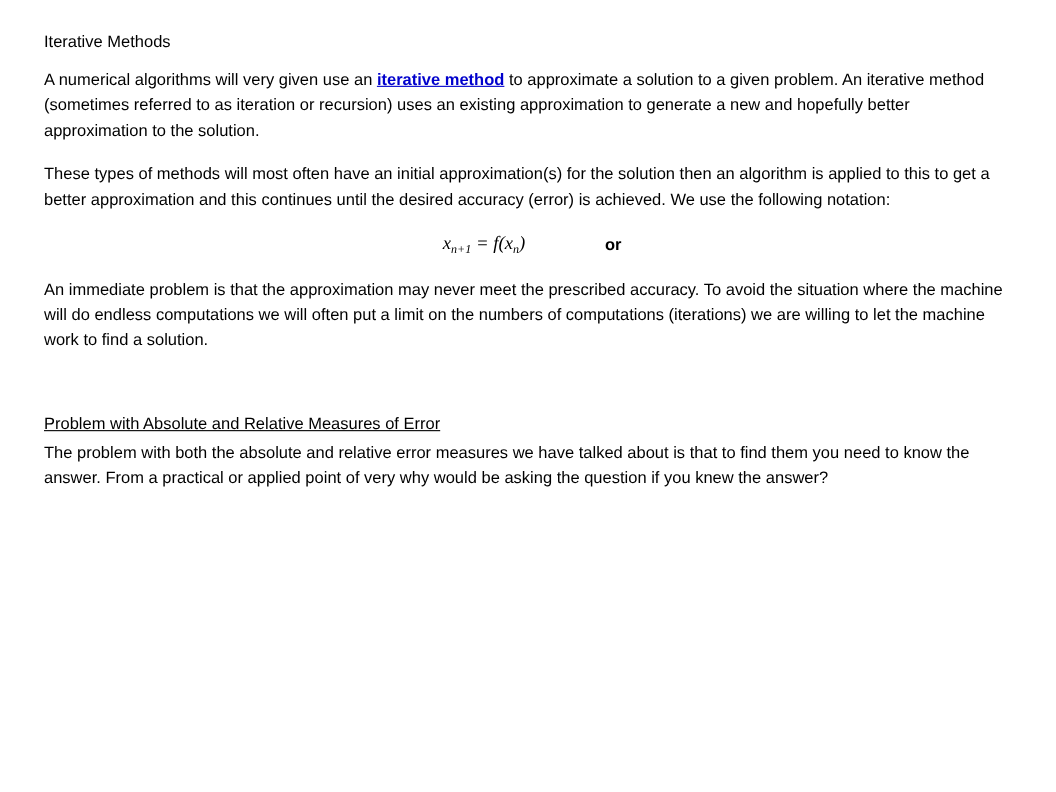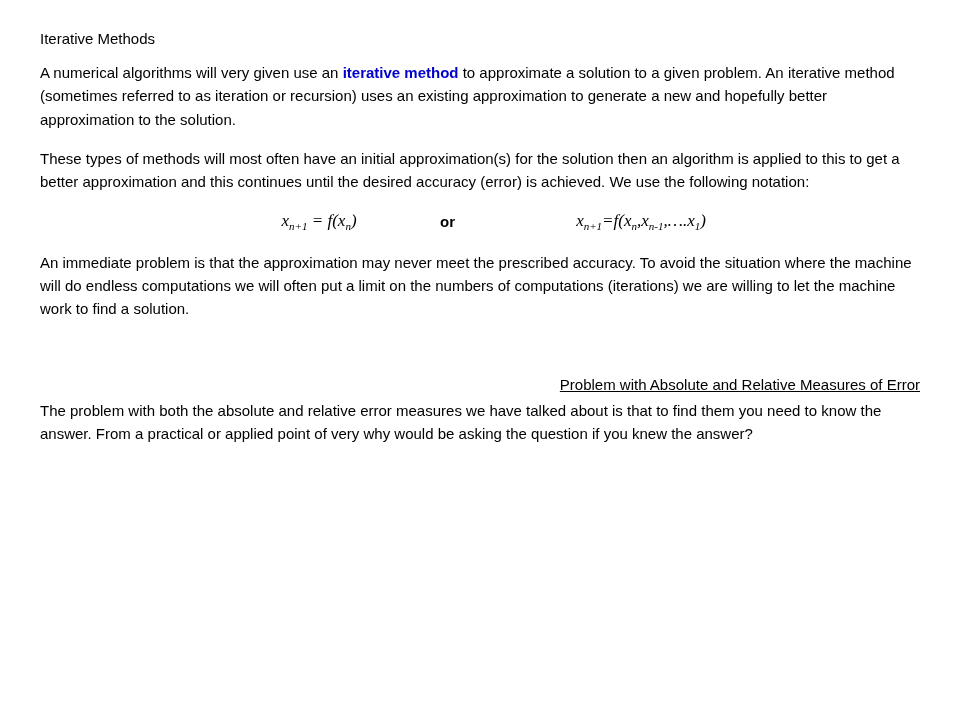--- a/index.html
+++ b/index.html
@@ -24,31 +24,32 @@
     }
 
     .paragraph {
       margin-bottom: 16px;
       line-height: 1.55;
     }
 
     .highlight {
       color: #0000cc;
       font-weight: bold;
+      text-decoration: underline;
     }
 
     .formula-row {
       display: flex;
       flex-direction: row;
       align-items: center;
       justify-content: center;
       margin: 18px 0 18px 0;
       font-style: italic;
       font-size: 16px;
-      gap: 11px;
+      gap: 0;
     }
 
     .formula-block {
       display: flex;
       align-items: center;
       justify-content: center;
       min-width: 220px;
     }
 
     .formula-or {
@@ -62,46 +63,40 @@
     .formula-text {
       font-family: 'Times New Roman', Times, serif;
       font-style: italic;
       font-size: 17px;
     }
 
     .second-section-title {
       text-decoration: underline;
       font-size: 15px;
       margin-bottom: 6px;
-      text-align: right;
     }
   </style>
 </head>
 <body>
 
 <p class="section-title">Iterative Methods</p>
 
 <p class="paragraph">
   <span>A numerical algorithms will very given use an </span><span class="highlight">iterative method</span><span> to approximate a solution to a given problem. An iterative method (sometimes referred to as iteration or recursion) uses an existing approximation to generate a new and hopefully better approximation to the solution.</span>
 </p>
 
 <p class="paragraph">These types of methods will most often have an initial approximation(s) for the solution then an algorithm is applied to this to get a better approximation and this continues until the desired accuracy (error) is achieved. We use the following notation:</p>
 
 <div class="formula-row">
   <div class="formula-block">
     <span class="formula-text">
       <i>x</i><sub style="font-size:11px;font-style:italic;">n+1</sub> = <i>f</i>(<i>x</i><sub style="font-size:11px;font-style:italic;">n</sub>)
     </span>
   </div>
   <div class="formula-or">or</div>
-  <div class="formula-block">
-    <span class="formula-text">
-      <i>x</i><sub style="font-size:11px;font-style:italic;">n+1</sub>=<i>f</i>(<i>x</i><sub style="font-size:11px;font-style:italic;">n</sub>,<i>x</i><sub style="font-size:11px;font-style:italic;">n-1</sub>,….x<sub style="font-size:11px;font-style:italic;">1</sub>)
-    </span>
-  </div>
 </div>
 
 <p class="paragraph">An immediate problem is that the approximation may never meet the prescribed accuracy. To avoid the situation where the machine will do endless computations we will often put a limit on the numbers of computations (iterations) we are willing to let the machine work to find a solution.</p>
 
 <p class="paragraph">&nbsp;</p>
 
 <p class="second-section-title">Problem with Absolute and Relative Measures of Error</p>
 
 <p class="paragraph">The problem with both the absolute and relative error measures we have talked about is that to find them you need to know the answer. From a practical or applied point of very why would be asking the question if you knew the answer?</p>
 

